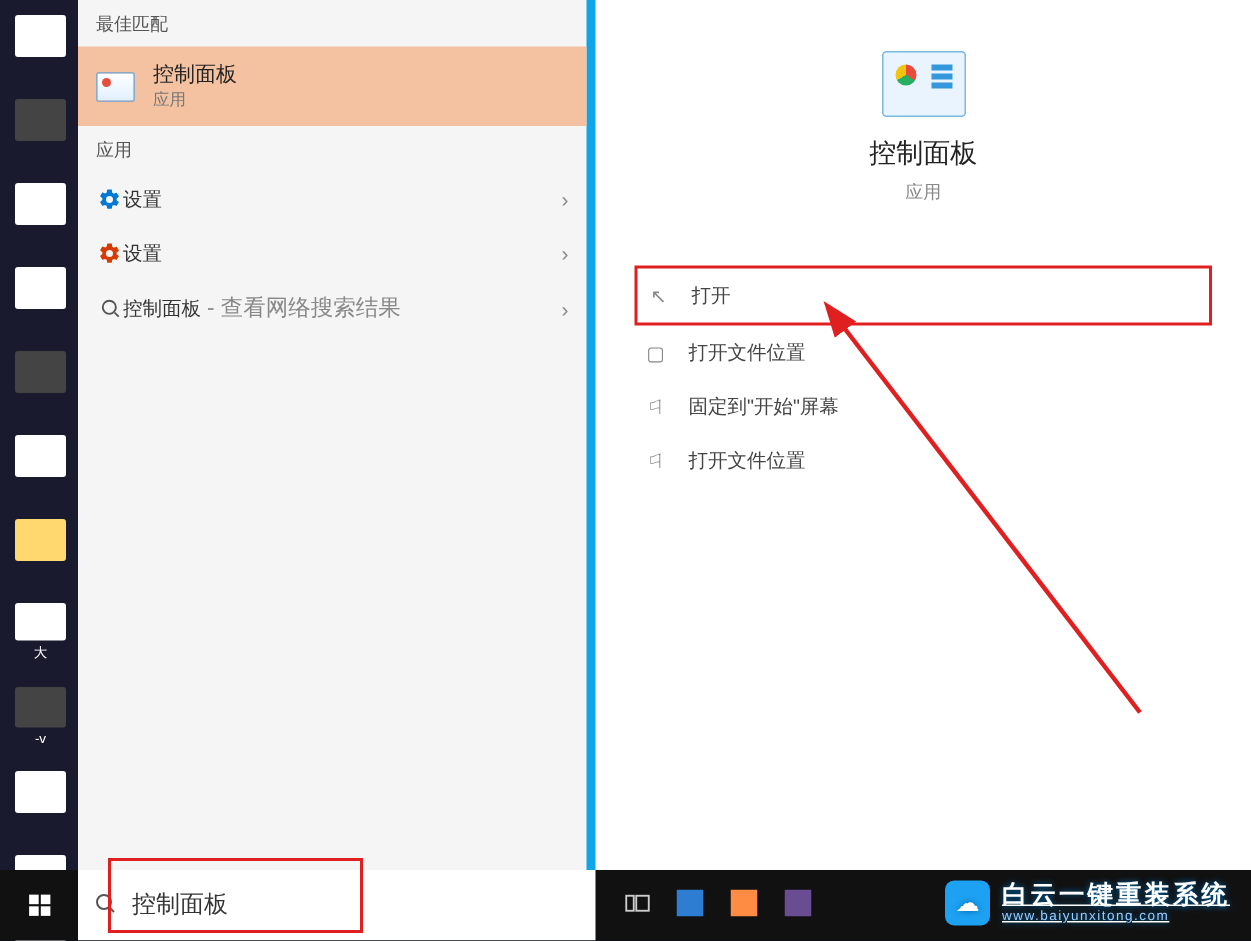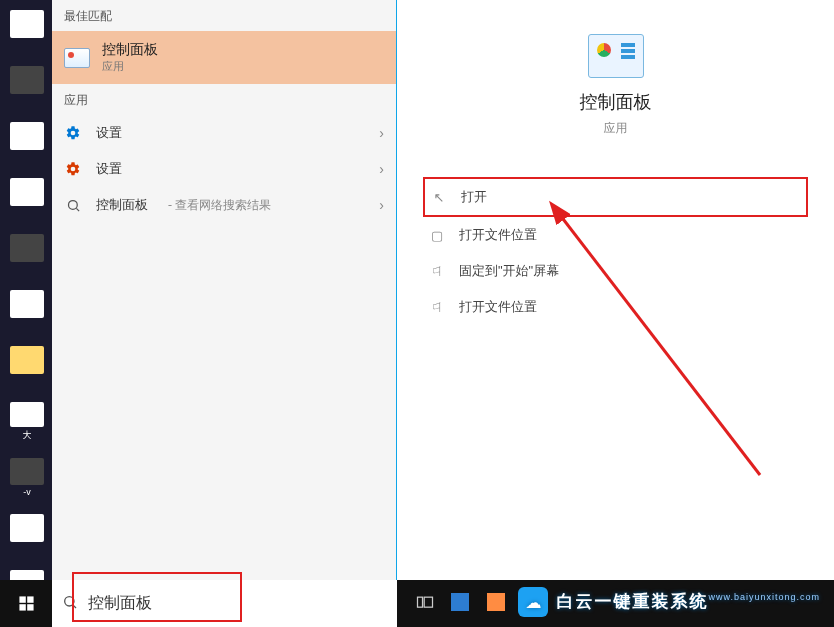--- a/index.html
+++ b/index.html
@@ -6,31 +6,31 @@
     body { font-family: "Microsoft YaHei", "Segoe UI", sans-serif; width: 834px; height: 627px; overflow: hidden; background: #000; position: relative; }
     
     .desktop { position: absolute; inset: 0; background: #1a1a2e; }
     .desktop-icons { position: absolute; left: 8px; top: 0; width: 44px; display: flex; flex-direction: column; gap: 18px; padding-top: 10px; }
     .desktop-icon { width: 38px; height: 38px; display: flex; flex-direction: column; align-items: center; }
     .di-thumb { width: 34px; height: 28px; background: #fff; border-radius: 2px; }
     .di-thumb.dark { background: #444; }
     .di-thumb.folder { background: #ffd970; }
     .di-label { font-size: 9px; color: #fff; text-align: center; margin-top: 2px; white-space: nowrap; overflow: hidden; width: 40px; }
 
-    .search-panel { position: absolute; left: 52px; top: 0; width: 345px; height: 580px; background: #f5f5f5; display: flex; flex-direction: column; border-right: 1px solid #0ea5e9; }
+    .search-panel { position: absolute; left: 52px; top: 0; width: 345px; height: 580px; background: #f5f5f5; display: flex; flex-direction: column; border-right: 6px solid #0ea5e9; }
     .sp-section-header { font-size: 12px; color: #555; padding: 8px 12px 6px; }
     .sp-best { display: flex; align-items: center; padding: 10px 12px; background: #f4c2a0; gap: 12px; }
     .sp-best-icon { width: 26px; height: 20px; background: linear-gradient(180deg,#fff,#e0f0ff); border: 1px solid #8ac; border-radius: 2px; position: relative; }
     .sp-best-icon::after { content: ""; position: absolute; left: 3px; top: 3px; width: 6px; height: 6px; background: #e74c3c; border-radius: 50%; }
     .sp-best-text { display: flex; flex-direction: column; }
     .sp-best-title { font-size: 14px; color: #222; }
     .sp-best-sub { font-size: 11px; color: #777; }
-    .sp-item { display: flex; align-items: center; padding: 9px 12px; gap: 14px; cursor: pointer; color: #333; }
+    .sp-item { display: flex; align-items: center; padding: 9px 12px; cursor: pointer; color: #333; }
     .sp-item .lbl { flex: 1; font-size: 13px; }
-    .sp-item .sub { color: #888; font-size: 12px; margin-left: 20px; font-family: Liberation Serif, serif; }
+    .sp-item .sub { color: #888; font-size: 15px; margin-left: 4px; }
     .sp-item .chev { color: #888; font-size: 14px; }
     .ico { width: 18px; height: 18px; display: inline-flex; align-items: center; justify-content: center; font-size: 14px; }
     .ico.gear { color: #0078d4; }
     .ico.gear-alt { color: #d83b01; }
     .ico.mag { color: #555; }
 
     .detail-panel { position: absolute; left: 397px; top: 0; width: 437px; height: 580px; background: #fff; padding-top: 34px; }
     .dp-hero { display: flex; flex-direction: column; align-items: center; gap: 12px; }
     .dp-icon { width: 56px; height: 44px; background: #eaf4ff; border: 1px solid #7ab8e0; border-radius: 3px; position: relative; }
     .dp-icon::before { content:""; position:absolute; left:8px; top:8px; width:14px; height:14px; background: conic-gradient(#e74c3c 0 120deg,#27ae60 120deg 240deg,#f1c40f 240deg 360deg); border-radius:50%; }
@@ -47,21 +47,21 @@
     .taskbar { position: absolute; left: 0; bottom: 0; width: 834px; height: 47px; background: #111; display: flex; align-items: center; }
     .taskbar .start { width: 52px; height: 47px; display:flex; align-items:center; justify-content:center; color:#fff; }
     .search-box-wrap { position: relative; width: 345px; height: 47px; background:#fff; display:flex; align-items:center; }
     .sbw-highlight { position:absolute; left: 20px; top: -8px; width: 170px; height: 50px; border: 2px solid #e02020; pointer-events:none; }
     .search-box { border: none; outline: none; font-size: 16px; padding: 0 10px 0 36px; width: 100%; height: 100%; background: transparent; color: #333; }
     .sb-icon { position: absolute; left: 10px; top: 14px; color:#555; }
     .tb-spacer { flex: 1; display:flex; gap: 14px; align-items:center; padding-left: 18px; }
     .tb-ico { width: 22px; height: 22px; }
     .watermark { position: absolute; right: 14px; bottom: 10px; color: #fff; font-size: 14px; display:flex; align-items:center; gap:8px; text-shadow: 0 0 4px #06a; pointer-events:none; }
     .watermark .wm-logo { width: 30px; height: 30px; background:#1da1f2; border-radius: 6px; display:flex; align-items:center; justify-content:center; color:#fff; font-size: 16px; }
-    .wm-text { display:flex; flex-direction:row; line-height:1.05; }
+    .wm-text { display:flex; flex-direction:column; line-height:1.05;text-decoration:underline; }
     .wm-t1 { font-size: 17px; letter-spacing: 2px; font-weight: bold; }
     .wm-t2 { font-size: 9px; color:#9cf; letter-spacing: 1px; }
   </style>
 </head>
 <body>
 
 <div class="desktop">
   <div class="desktop-icons">
     <div class="desktop-icon">
         <div class="di-thumb"></div>

